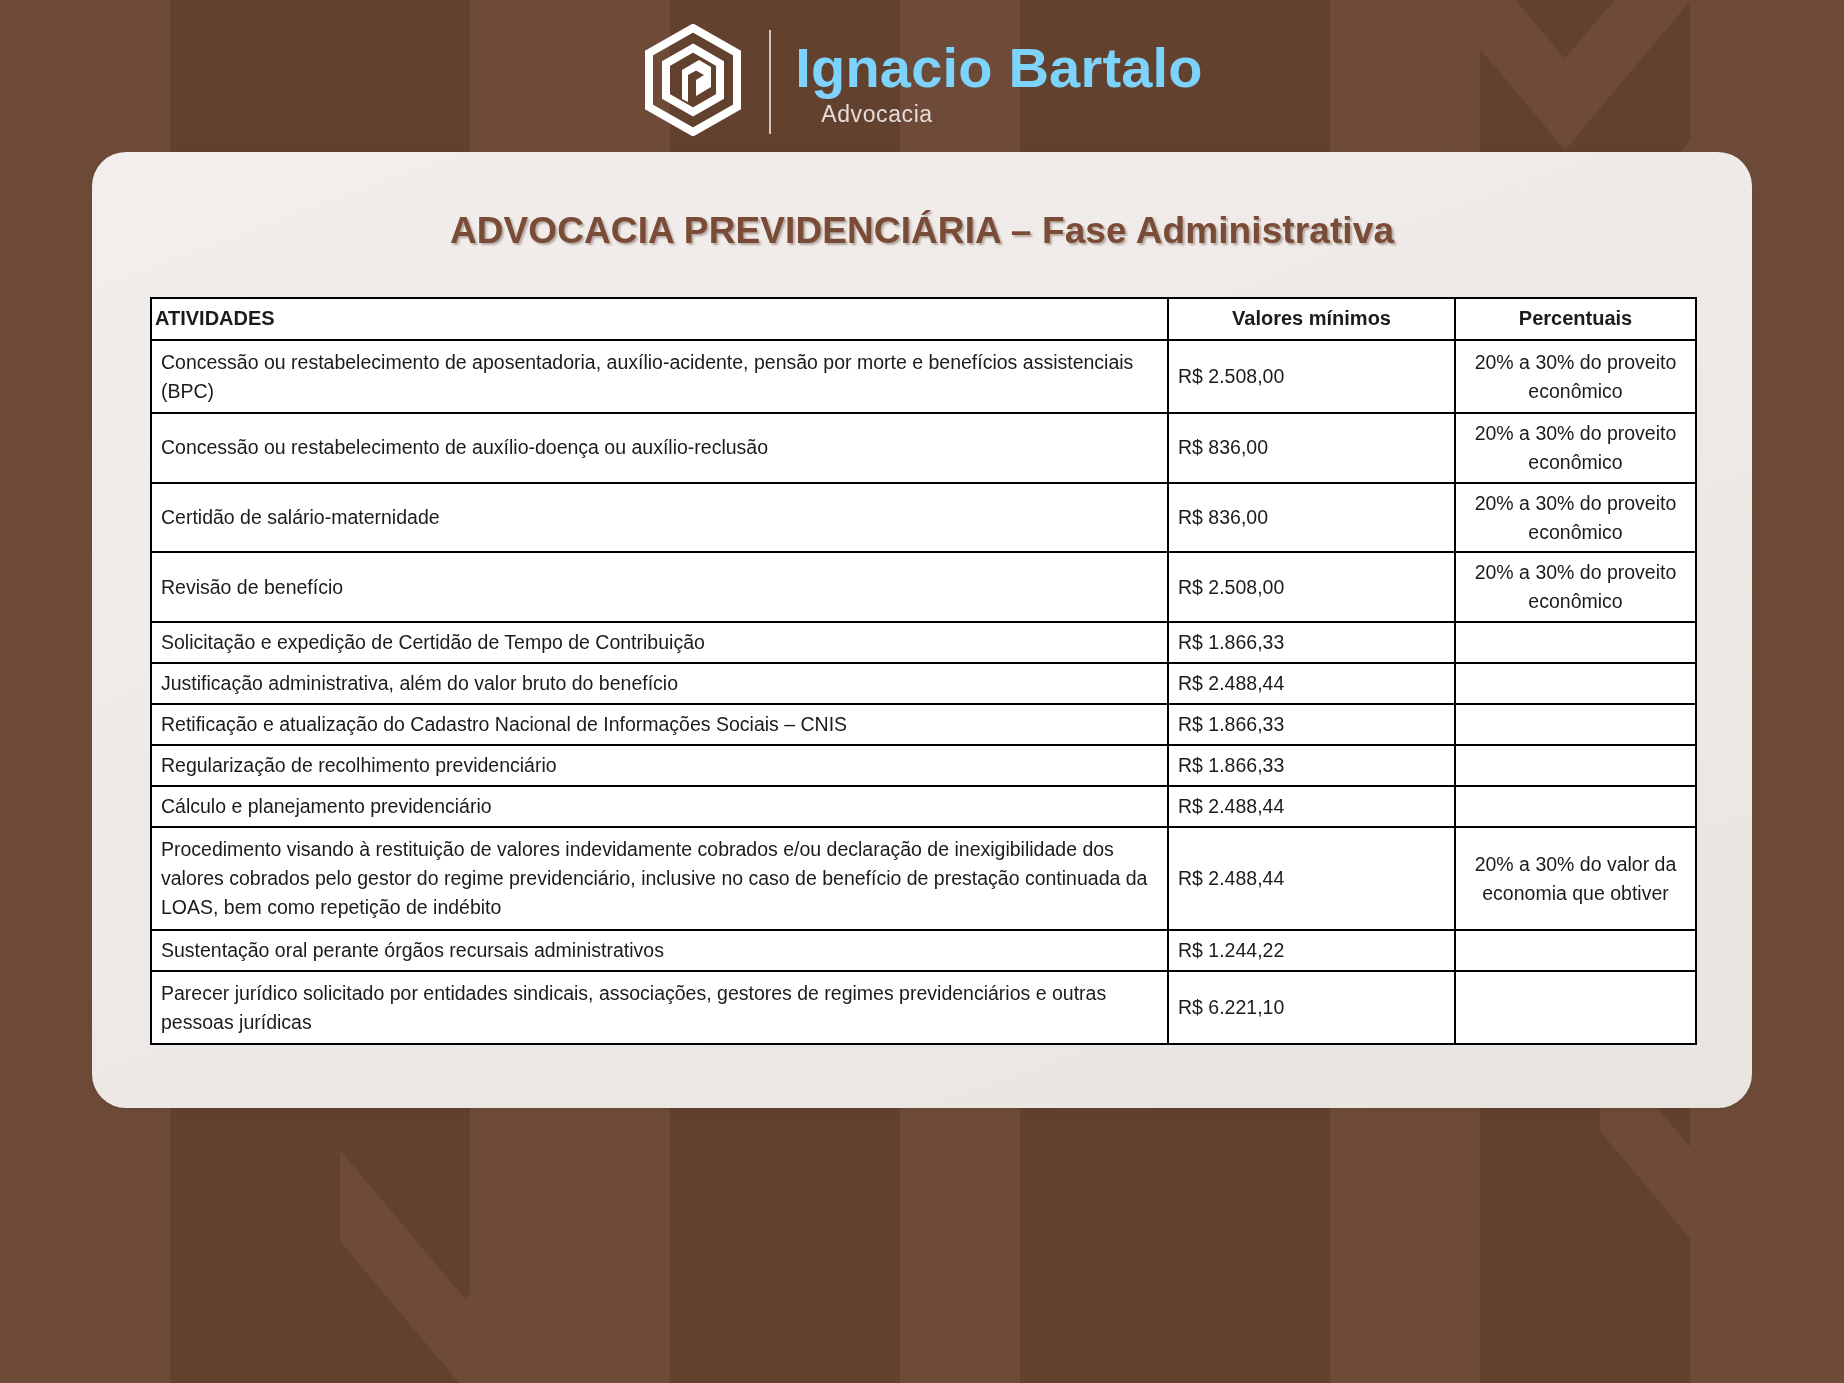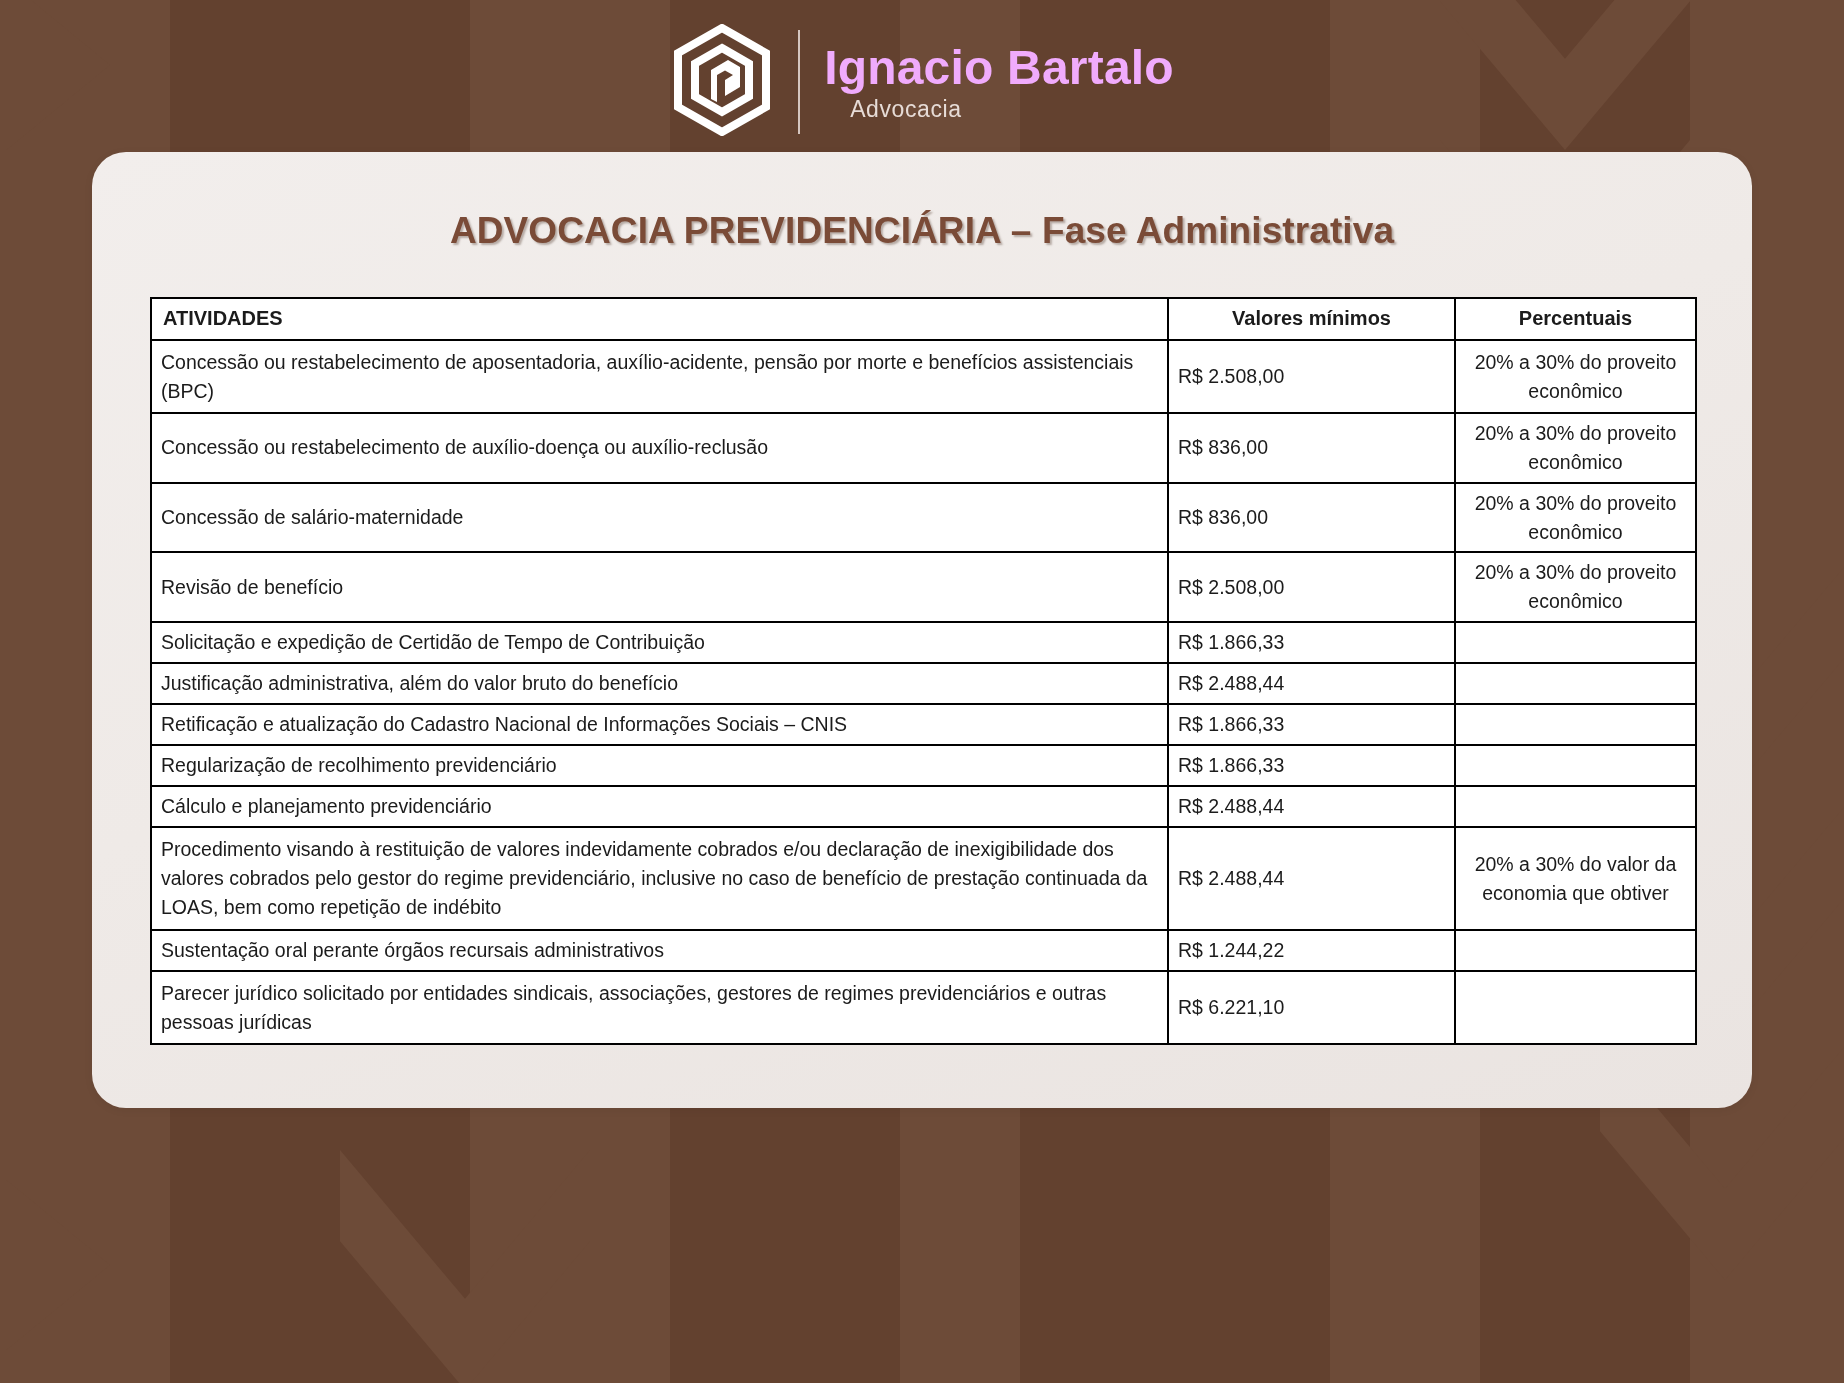--- a/index.html
+++ b/index.html
@@ -56,22 +56,22 @@
   #brand-logo { width: 104px; height: 112px; flex: none; }
   #brand-divider {
     width: 2px;
     height: 104px;
     background: #e9ded9;
     opacity: .85;
     flex: none;
   }
   #brand-text { display: flex; flex-direction: column; justify-content: center; }
   #brand-name {
-    color: #f0abfc;
-    font-size: 48px;
+    color: #7dd3fc;
+    font-size: 56px;
     font-weight: 600;
     letter-spacing: .2px;
     line-height: 1.06;
   }
   #brand-sub {
     color: #e7dcd7;
     font-size: 23px;
     font-weight: 400;
     letter-spacing: .6px;
     margin-top: 5px;
@@ -129,21 +129,21 @@
     line-height: 1.48;
   }
   #price-table thead th {
     font-weight: bold;
     font-size: 20px;
     text-align: center;
     height: 42px;
     padding-top: 4px;
     padding-bottom: 4px;
   }
-  #price-table thead th.th-act { text-align: left; padding-left: 11px; }
+  #price-table thead th.th-act { text-align: left; padding-left: 3px; }
 
   td.act  { text-align: left; }
   td.val  { white-space: nowrap; }
   td.pct  { text-align: center; line-height: 1.42; }
 
   .r-tall td { height: 73px; }
   .r-med  td { height: 56px; }
   .r-one  td { height: 41px; padding-top: 2px; padding-bottom: 2px; }
   .r-xl   td { height: 103px; }
   .r-xxl  td { height: 96px; }
@@ -207,21 +207,21 @@
           <td class="act">Concessão ou restabelecimento de aposentadoria, auxílio-acidente, pensão por morte e benefícios assistenciais (BPC)</td>
           <td class="val">R$ 2.508,00</td>
           <td class="pct">20% a 30% do proveito econômico</td>
         </tr>
         <tr class="r-med">
           <td class="act">Concessão ou restabelecimento de auxílio-doença ou auxílio-reclusão</td>
           <td class="val">R$ 836,00</td>
           <td class="pct">20% a 30% do proveito econômico</td>
         </tr>
         <tr class="r-med">
-          <td class="act">Concessão de salário-maternidade</td>
+          <td class="act">Certidão de salário-maternidade</td>
           <td class="val">R$ 836,00</td>
           <td class="pct">20% a 30% do proveito econômico</td>
         </tr>
         <tr class="r-med">
           <td class="act">Revisão de benefício</td>
           <td class="val">R$ 2.508,00</td>
           <td class="pct">20% a 30% do proveito econômico</td>
         </tr>
         <tr class="r-one">
           <td class="act">Solicitação e expedição de Certidão de Tempo de Contribuição</td>

